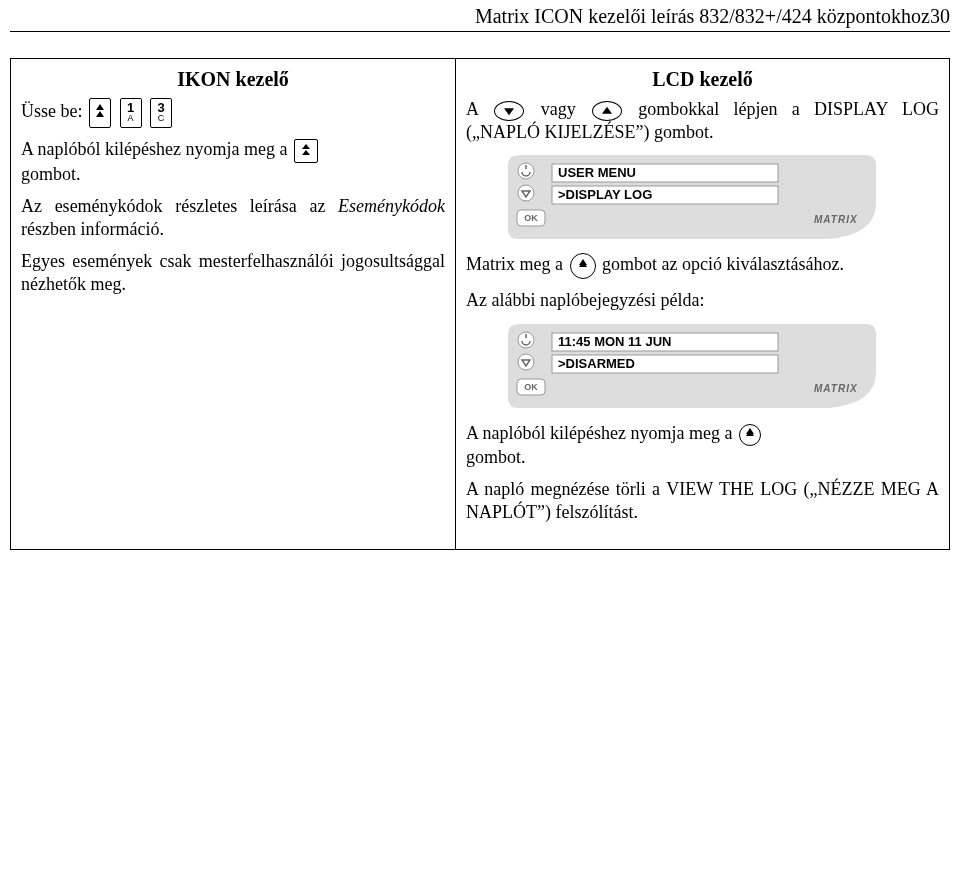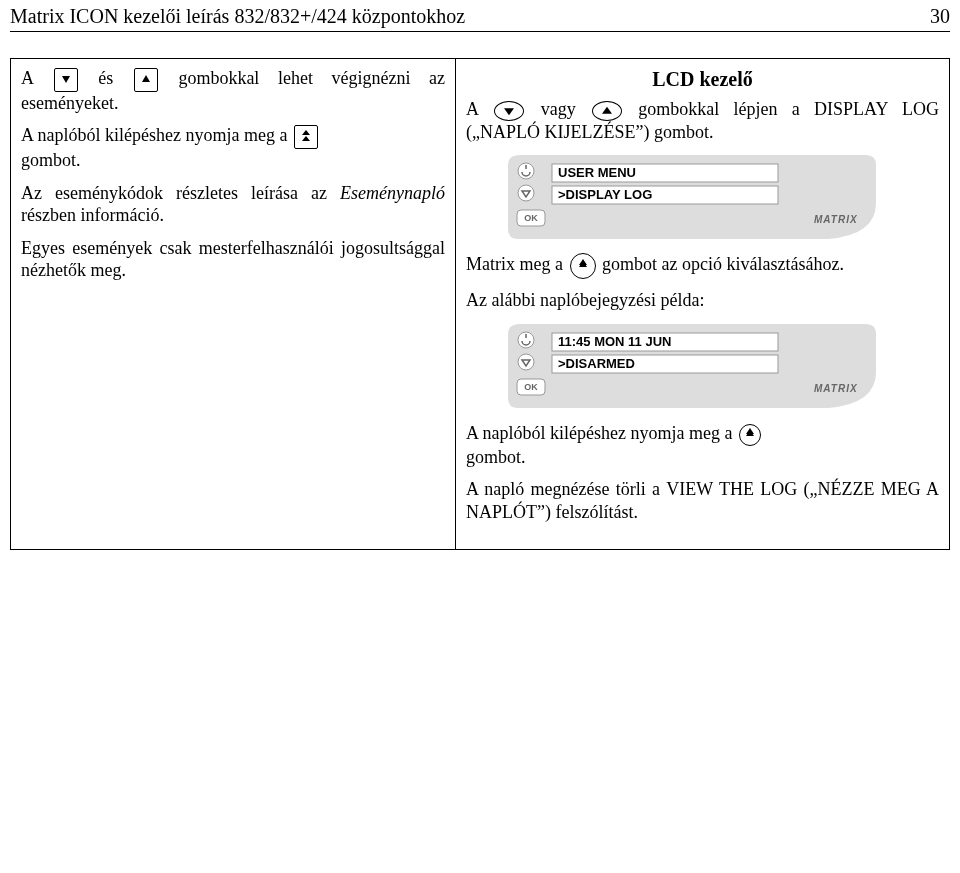--- a/index.html
+++ b/index.html
@@ -8,26 +8,25 @@
       background: #fff;
       color: #000;
       width: 960px;
       height: 873px;
       font-size: 18px;
       line-height: 1.25;
     }
     .page { padding: 4px 10px 10px 10px; }
     .hdr {
       display: flex;
-      justify-content: space-between;
+      justify-content: flex-end;
       border-bottom: 1.5px solid #000;
       padding-bottom: 2px;
       margin-bottom: 26px;
       font-size: 20px;
-      gap: 32px;
     }
     .section-title {
       font-size: 22px;
       font-style: italic;
       font-weight: bold;
       margin-left: 88px;
       margin-bottom: 16px;
     }
     .columns {
       display: flex;
@@ -165,54 +164,57 @@
 
   <div class="hdr">
     <span>Matrix ICON kezelői leírás 832/832+/424 központokhoz</span>
     <span>30</span>
   </div>
 
 
   <div class="columns">
 
     <div class="col col-left">
-
-
-      <div class="p">
-        <span>A </span>
-        <span class="keybox sm">
-          <svg width="12" height="16" viewBox="0 0 12 16">
-            <polygon points="2,5 10,5 6,12" fill="#000"></polygon>
+      <div class="col-title">IKON kezelő</div>
+
+      <div class="p">
+        <span>Üsse be:</span>
+        <span class="keybox">
+          <svg width="12" height="20" viewBox="0 0 12 20">
+            <polygon points="6,2 10,8 2,8" fill="#000"></polygon>
+            <polygon points="6,9 10,15 2,15" fill="#000"></polygon>
           </svg>
         </span>
-        <span> és </span>
-        <span class="keybox sm">
-          <svg width="12" height="16" viewBox="0 0 12 16">
-            <polygon points="6,4 10,11 2,11" fill="#000"></polygon>
-          </svg>
-        </span>
-        <span> gombokkal lehet végignézni az eseményeket.</span>
-      </div>
+        <span class="keybox">
+          <span class="num">1</span>
+          <span class="sub">A</span>
+        </span>
+        <span class="keybox">
+          <span class="num">3</span>
+          <span class="sub">C</span>
+        </span>
+      </div>
+
 
       <div class="p">
         <span>A naplóból kilépéshez nyomja meg a </span>
         <span class="keybox sm">
           <svg width="12" height="18" viewBox="0 0 12 18">
             <polygon points="6,2 10,7 2,7" fill="#000"></polygon>
             <polygon points="6,8 10,13 2,13" fill="#000"></polygon>
           </svg>
         </span>
         <span><br></span>
         <span>gombot.</span>
       </div>
 
 
       <div class="p">
         <span>Az eseménykódok részletes leírása az </span>
-        <span class="italic">Eseménynapló</span>
+        <span class="italic">Eseménykódok</span>
         <span> részben információ.</span>
       </div>
 
       <div class="p">
         <span>Egyes események csak mesterfelhasználói jogosultsággal nézhetők meg.</span>
       </div>
     </div>
 
     <div class="col col-right">
       <div class="col-title">LCD kezelő</div>

